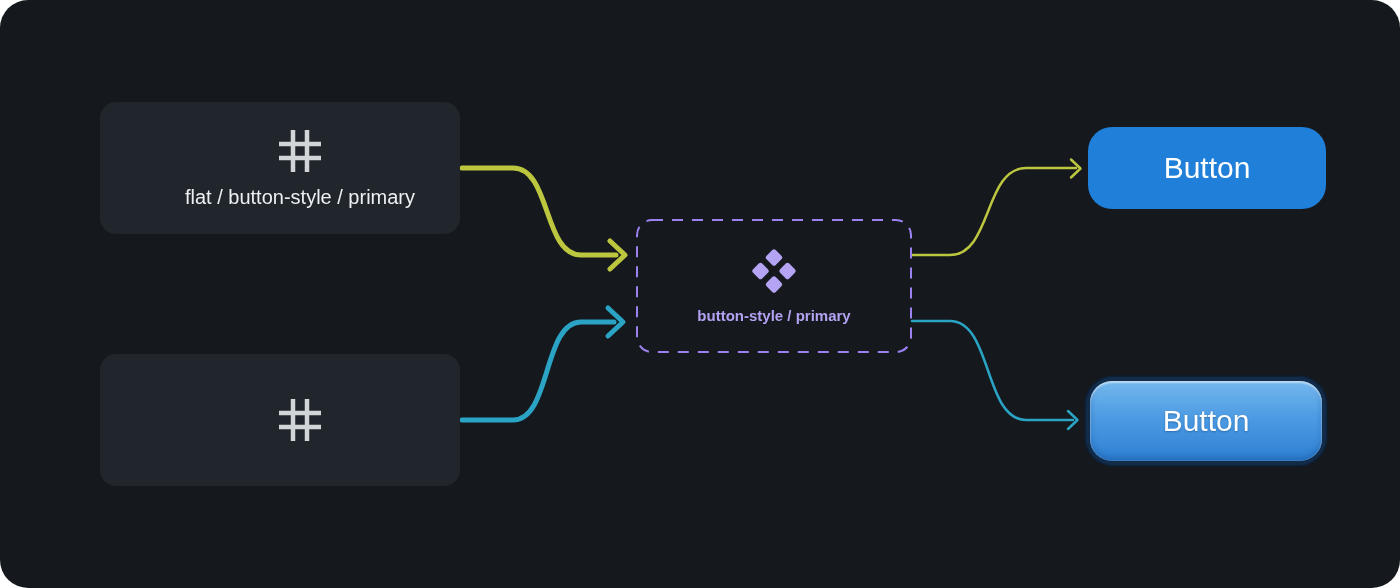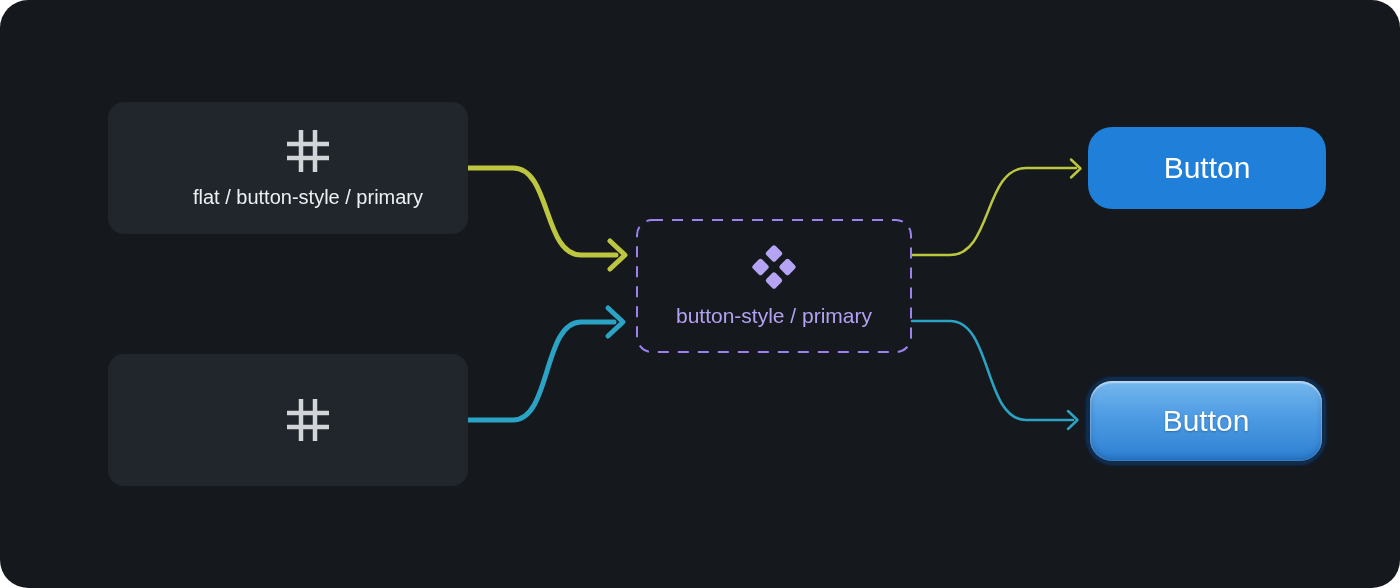--- a/index.html
+++ b/index.html
@@ -36,21 +36,21 @@
     pointer-events: none;
   }
   .arrow { fill: none; stroke-linecap: round; stroke-linejoin: round; }
   .arrow-yellow { stroke: var(--arrow-yellow); }
   .arrow-teal { stroke: var(--arrow-teal); }
   .thick { stroke-width: 5; }
   .thin  { stroke-width: 2.5; }
 
   .token-card {
     position: absolute;
-    left: 108px;
+    left: 100px;
     width: 360px;
     height: 132px;
     background: var(--card-bg);
     border-radius: 16px;
     display: flex;
     flex-direction: column;
     align-items: center;
     justify-content: center;
     gap: 10px;
     padding-left: 40px;
@@ -85,24 +85,25 @@
   }
   .dash-border rect {
     fill: none;
     stroke: var(--purple-accent);
     stroke-width: 2;
     stroke-dasharray: 11 9;
   }
   .diamonds-icon rect { fill: var(--purple-icon); }
   .variable-label {
     color: var(--purple-text);
-    font-size: 21px;
+    font-size: 15px;
     line-height: 1.2;
     white-space: nowrap;
     position: relative;
+    font-weight: bold;
   }
 
   .btn-flat {
     position: absolute;
     left: 1088px;
     top: 127px;
     width: 238px;
     height: 82px;
     border: none;
     border-radius: 24px;

